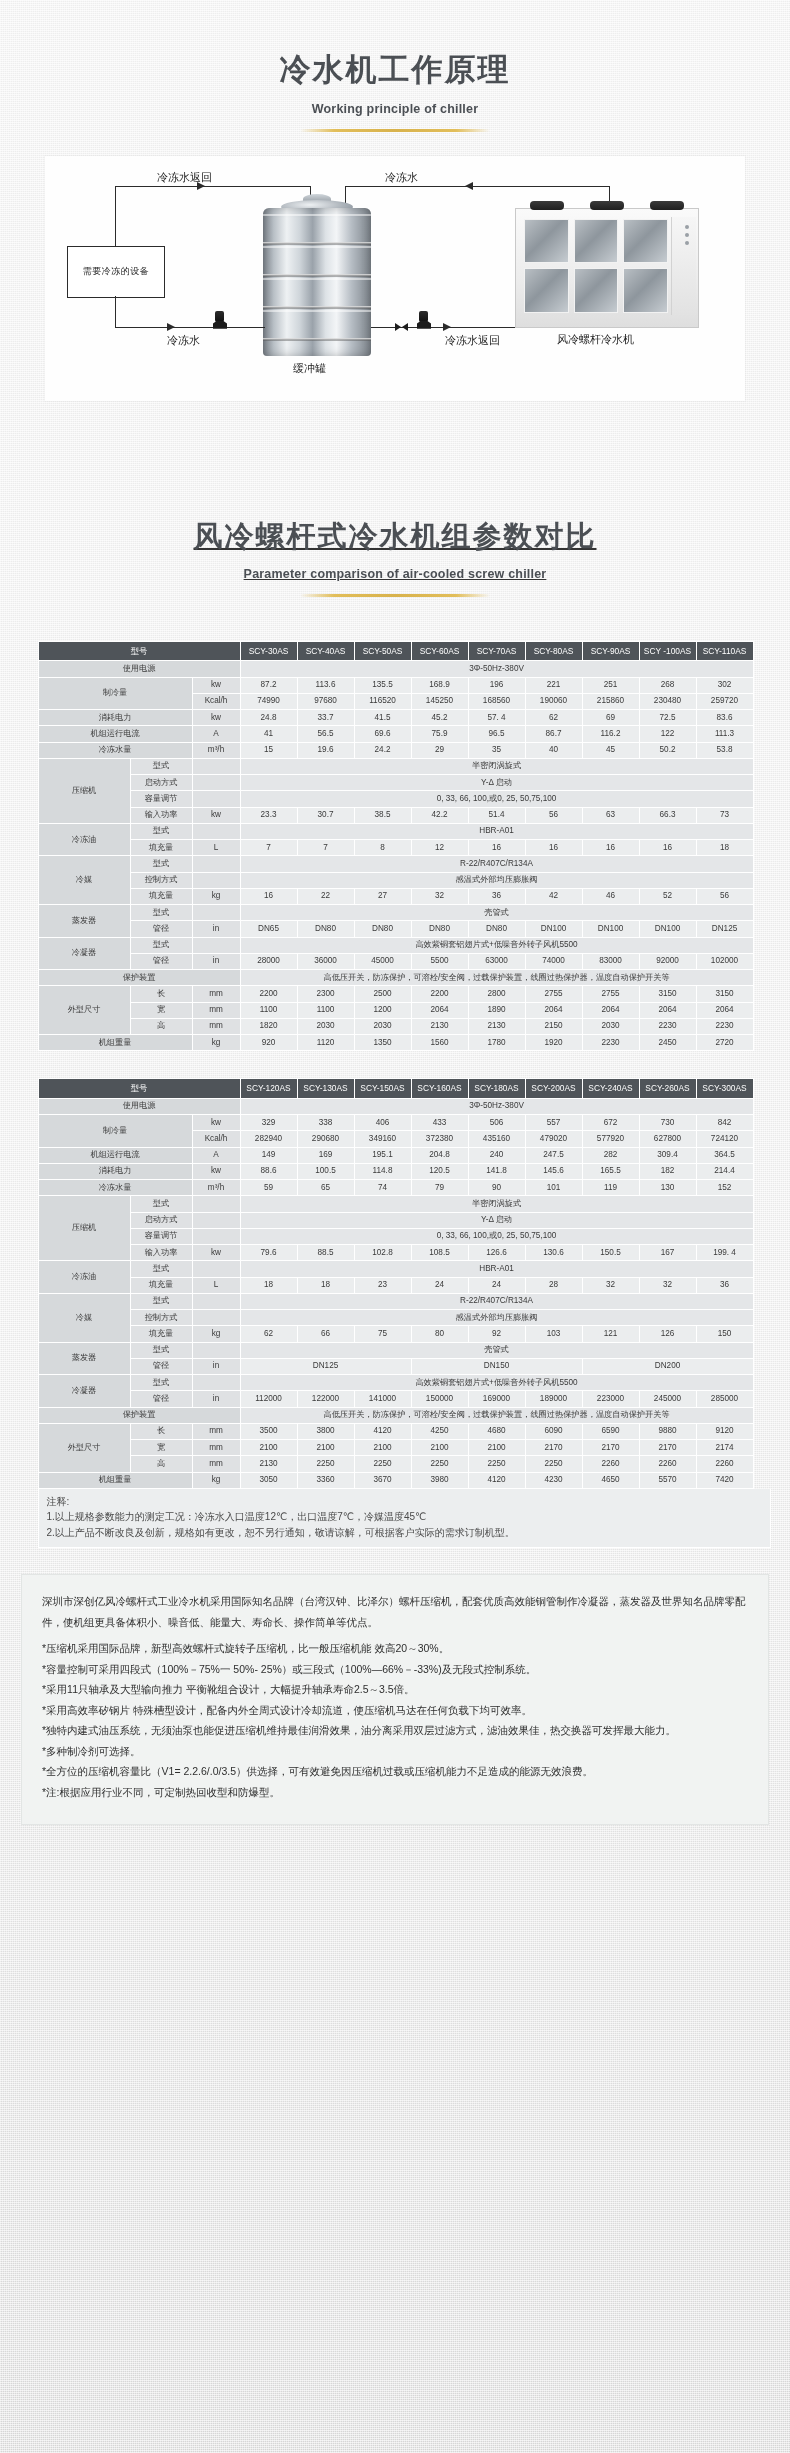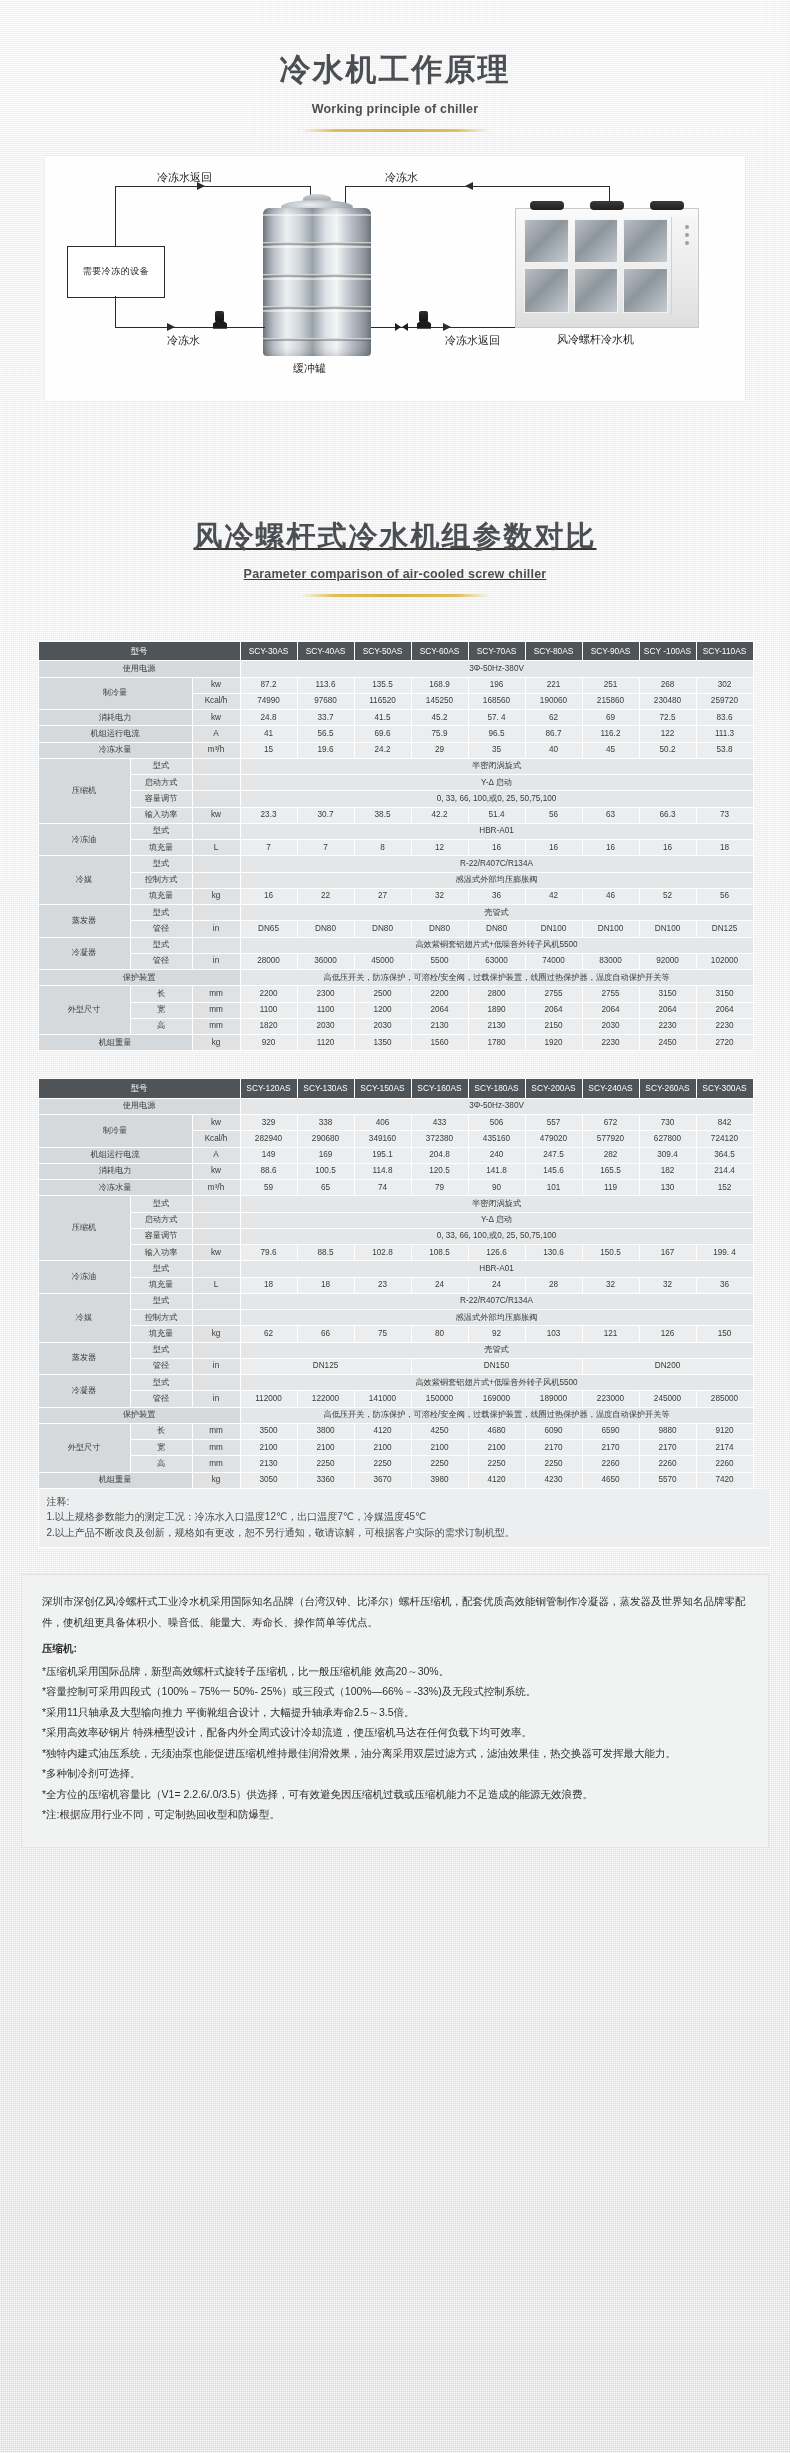--- a/index.html
+++ b/index.html
@@ -835,21 +835,20 @@
     </table>
     <div class="note">
       <div>注释:</div>
       <div>1.以上规格参数能力的测定工况：冷冻水入口温度12℃，出口温度7℃，冷媒温度45℃</div>
       <div>2.以上产品不断改良及创新，规格如有更改，恕不另行通知，敬请谅解，可根据客户实际的需求订制机型。</div>
     </div>
   </div>
 
   <div class="desc">
     <p class="lead">深圳市深创亿风冷螺杆式工业冷水机采用国际知名品牌（台湾汉钟、比泽尔）螺杆压缩机，配套优质高效能铜管制作冷凝器，蒸发器及世界知名品牌零配件，使机组更具备体积小、噪音低、能量大、寿命长、操作简单等优点。</p>
-    <p class="sub">压缩机:</p>
     <div id="desc-items">
         <p>*压缩机采用国际品牌，新型高效螺杆式旋转子压缩机，比一般压缩机能 效高20～30%。</p>
         <p>*容量控制可采用四段式（100%－75%一 50%- 25%）或三段式（100%—66%－-33%)及无段式控制系统。</p>
         <p>*采用11只轴承及大型输向推力 平衡靴组合设计，大幅提升轴承寿命2.5～3.5倍。</p>
         <p>*采用高效率矽钢片 特殊槽型设计，配备内外全周式设计冷却流道，使压缩机马达在任何负载下均可效率。</p>
         <p>*独特内建式油压系统，无须油泵也能促进压缩机维持最佳润滑效果，油分离采用双层过滤方式，滤油效果佳，热交换器可发挥最大能力。</p>
         <p>*多种制冷剂可选择。</p>
         <p>*全方位的压缩机容量比（V1= 2.2.6/.0/3.5）供选择，可有效避免因压缩机过载或压缩机能力不足造成的能源无效浪费。</p>
         <p>*注:根据应用行业不同，可定制热回收型和防爆型。</p>
       </div>

